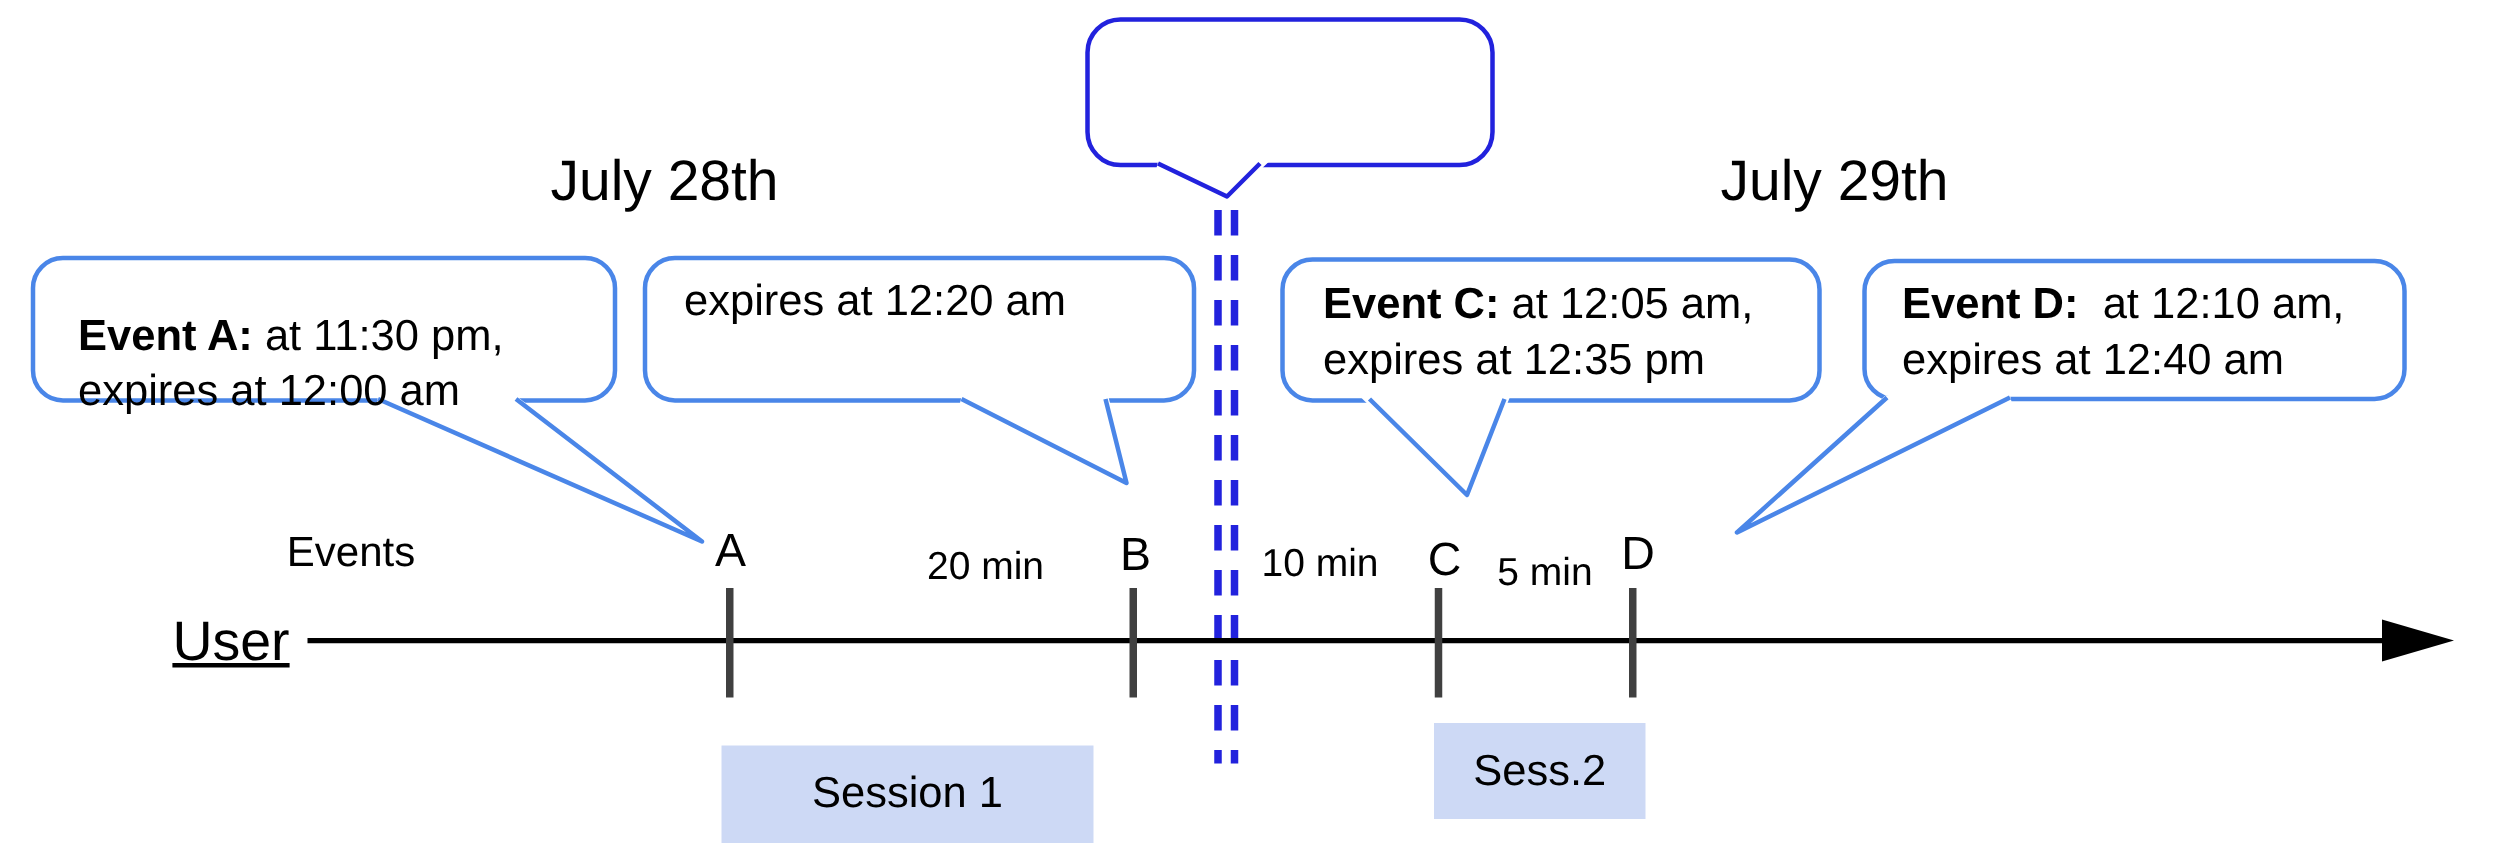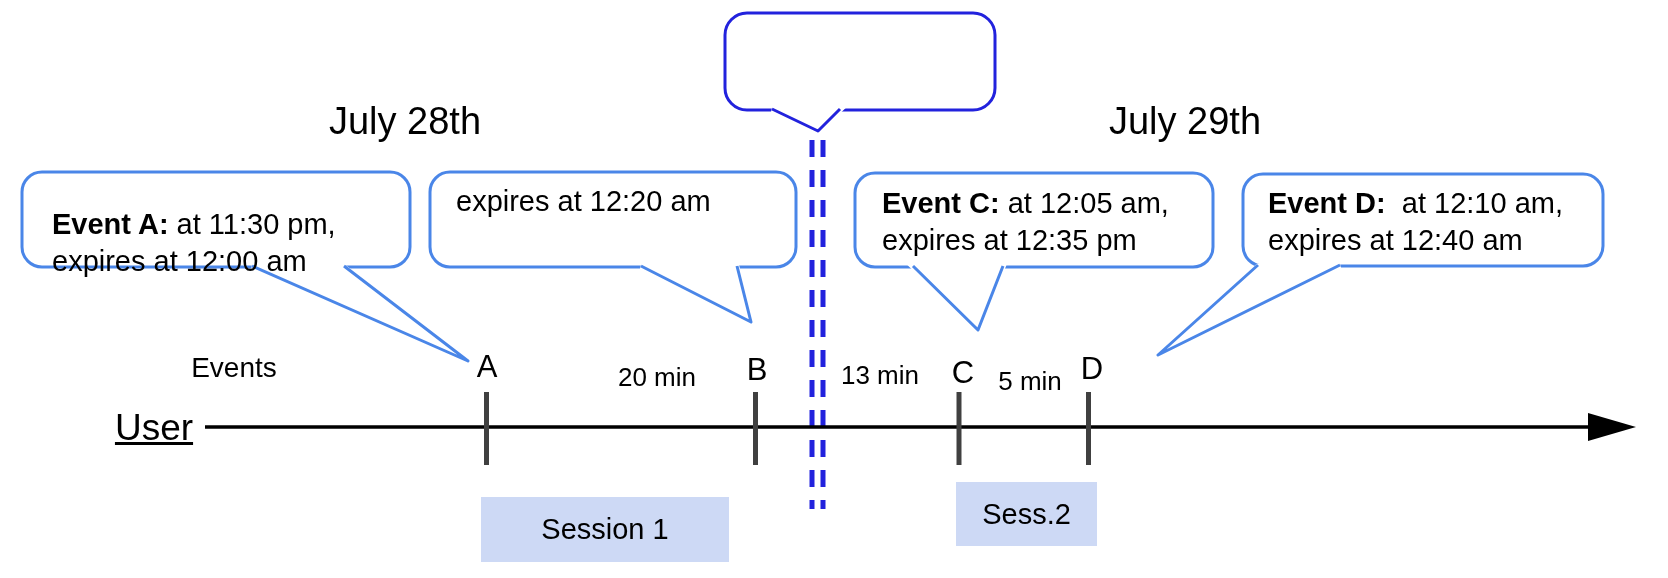--- a/index.html
+++ b/index.html
@@ -9,21 +9,21 @@
     --tick-gray:#404040;
     --ink:#000000;
   }
   html,body{margin:0;padding:0;background:#fff;}
   #canvas{
     position:relative;width:1668px;height:578px;background:#fff;overflow:hidden;
     font-family:"Liberation Sans",sans-serif;color:var(--ink);
   }
   .abs{position:absolute;}
   .cx{transform:translateX(-50%);white-space:nowrap;}
-  .date-label{font-size:38px;}
+  .date-label{font-size:38px;margin-left:38px;}
   .midnight-label{font-size:33px;}
   .callout-text{width:370px;font-size:29px;line-height:37px;}
   .callout-line{white-space:pre-wrap;}
   .callout-bold{font-weight:bold;}
   .events-label{font-size:28px;}
   .user-label{font-size:37px;}
   .tick-letter{font-size:31px;}
   .interval-label{font-size:26px;}
   .session-box{
     background:var(--session-fill);display:flex;align-items:center;justify-content:center;
@@ -113,16 +113,16 @@
 
   <div class="abs cx txt events-label" style="left:234px;top:352px;">Events</div>
   <div class="abs cx txt user-label" style="left:154px;top:407px;text-decoration:underline;">User</div>
 
   <div class="abs cx txt tick-letter" style="left:487px;top:349px;">A</div>
   <div class="abs cx txt tick-letter" style="left:757px;top:352px;">B</div>
   <div class="abs cx txt tick-letter" style="left:963px;top:355px;">C</div>
   <div class="abs cx txt tick-letter" style="left:1092px;top:351px;">D</div>
 
   <div class="abs cx txt interval-label" style="left:657px;top:362px;">20 min</div>
-  <div class="abs cx txt interval-label" style="left:880px;top:360px;">13 min</div>
+  <div class="abs cx txt interval-label" style="left:880px;top:360px;">10 min</div>
   <div class="abs cx txt interval-label" style="left:1030px;top:366px;">5 min</div>
 
 </div>
 
 </body></html>

